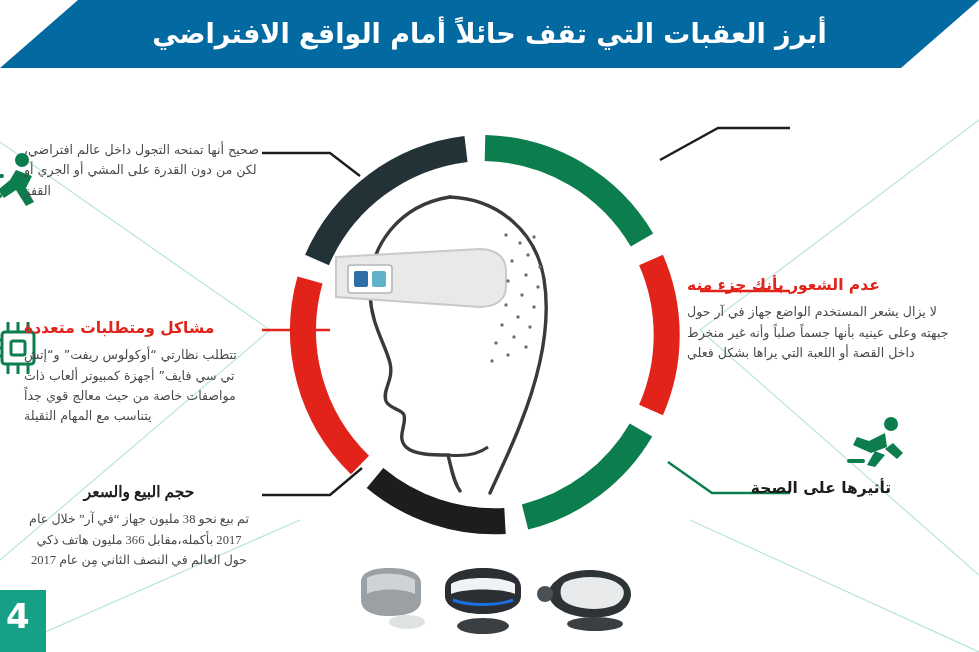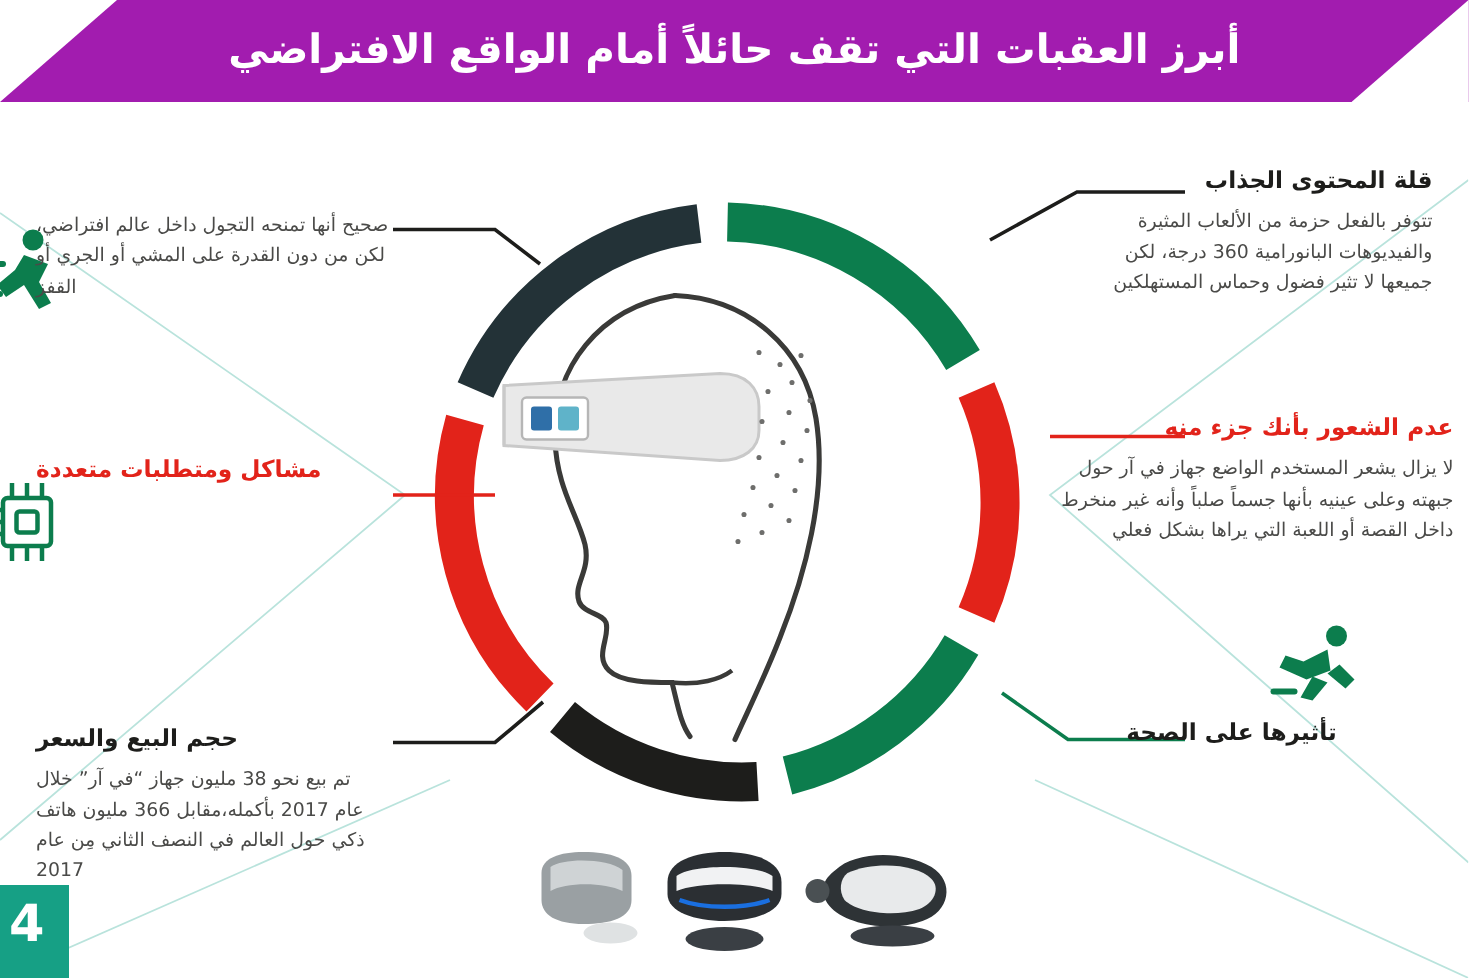--- a/index.html
+++ b/index.html
@@ -6,21 +6,21 @@
   body{
     width:979px;height:652px;position:relative;overflow:hidden;
     background:#ffffff;
     font-family:"DejaVu Sans","Liberation Sans",sans-serif;
   }
   #stage{position:absolute;inset:0;width:979px;height:652px;}
 
   
   .header{
     position:absolute;left:0;top:0;width:979px;height:68px;
-    background:#a21caf;
+    background:#0369a1;
     display:flex;align-items:center;justify-content:center;
   }
   .header-title{
     color:#ffffff;font-size:27px;font-weight:bold;letter-spacing:0;
     text-align:center;line-height:1.25;direction:rtl;
     padding:0 90px;
   }
 
   
   .hdr-wedge-l{position:absolute;left:0;top:0;width:110px;height:68px;background:#ffffff;
@@ -43,27 +43,27 @@
     font-size:15.5px;font-weight:bold;color:#1d1d1b;margin:0 0 7px 0;line-height:1.3;
   }
   .block .b-body{
     font-size:12.6px;color:#4a4a48;line-height:1.62;margin:0;
   }
   .block.right{text-align:right;}
   .block.accent-red .b-title{color:#e2231a;}
 
   
   #b-content  {right:24px;top:110px;width:228px;text-align:right;}
-  #b-notpart  {right:10px;top:275px;width:268px;text-align:right;}
+  #b-notpart  {right:24px;top:275px;width:268px;text-align:left;}
   #b-health   {right:24px;top:478px;width:268px;text-align:center;}
 
   
   #b-movement {left:24px;top:140px;width:245px;text-align:left;}
-  #b-multireq {left:24px;top:303px;width:230px;text-align:left;}
-  #b-price    {left:24px;top:482px;width:230px;text-align:left;}
+  #b-multireq {left:24px;top:318px;width:230px;text-align:left;}
+  #b-price    {left:24px;top:482px;width:230px;text-align:center;font-family:Liberation Serif, serif;}
 
   
   .conn{position:absolute;}
 
   
   .side-icon{position:absolute;}
 
   
   .devices{position:absolute;left:355px;top:560px;width:300px;height:80px;}
 
@@ -192,40 +192,37 @@
   <svg class="side-icon" style="left:845px;top:415px;width:64px;height:56px;" viewBox="0 0 64 56" xmlns="http://www.w3.org/2000/svg">
     <g fill="#0c7d4d">
       <circle cx="46" cy="9" r="7"></circle>
       <path d="M40 18 L 24 26 L 12 22 L 8 30 L 26 38 L 42 32 Z"></path>
       <path d="M30 36 L 22 50 L 30 52 L 40 40 Z"></path>
       <path d="M40 34 L 52 44 L 58 38 L 48 28 Z"></path>
       <rect x="2" y="44" width="18" height="4" rx="2"></rect>
     </g>
   </svg>
 
-  <div class="block right" id="b-content">
-    <p class="b-title">قلة المحتوى الجذاب</p>
-    <p class="b-body">تتوفر بالفعل حزمة من الألعاب المثيرة والفيديوهات البانورامية 360 درجة، لكن جميعها لا تثير فضول وحماس المستهلكين</p>
-  </div>
 
   <div class="block right accent-red" id="b-notpart">
     <p class="b-title">عدم الشعور بأنك جزء منه</p>
     <p class="b-body">لا يزال يشعر المستخدم الواضع جهاز في آر حول جبهته وعلى عينيه بأنها جسماً صلباً وأنه غير منخرط داخل القصة أو اللعبة التي يراها بشكل فعلي</p>
   </div>
 
   <div class="block right" id="b-health">
     <p class="b-title">تأثيرها على الصحة</p>
   </div>
 
   <div class="block right" id="b-movement">
     <p class="b-body">صحيح أنها تمنحه التجول داخل عالم افتراضي، لكن من دون القدرة على المشي أو الجري أو القفز</p>
   </div>
 
   <div class="block right accent-red" id="b-multireq">
     <p class="b-title">مشاكل ومتطلبات متعددة</p>
+    <p class="b-body">تتطلب نظارتي “أوكولوس ريفت” و“إتش تي سي فايف” أجهزة كمبيوتر ألعاب ذات مواصفات خاصة من حيث معالج قوي جداً يتناسب مع المهام الثقيلة</p>
   </div>
 
   <div class="block right" id="b-price">
     <p class="b-title">حجم البيع والسعر</p>
     <p class="b-body">تم بيع نحو 38 مليون جهاز “في آر” خلال عام 2017 بأكمله،مقابل 366 مليون هاتف ذكي حول العالم في النصف الثاني مِن عام 2017</p>
   </div>
 
   <svg class="devices" viewBox="0 0 300 80" xmlns="http://www.w3.org/2000/svg">
 
     <g>

